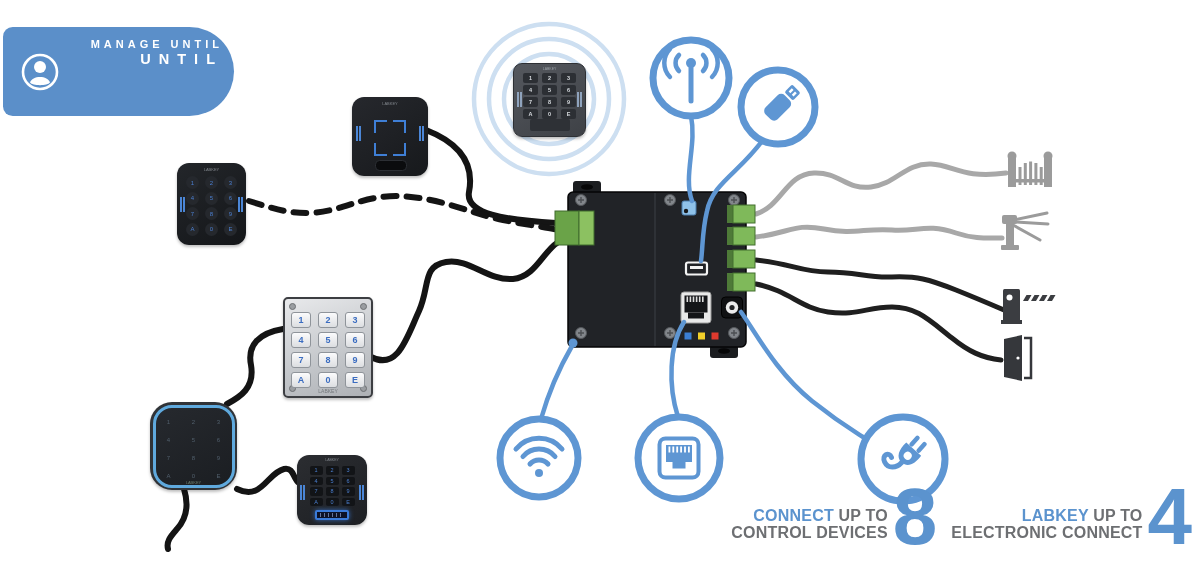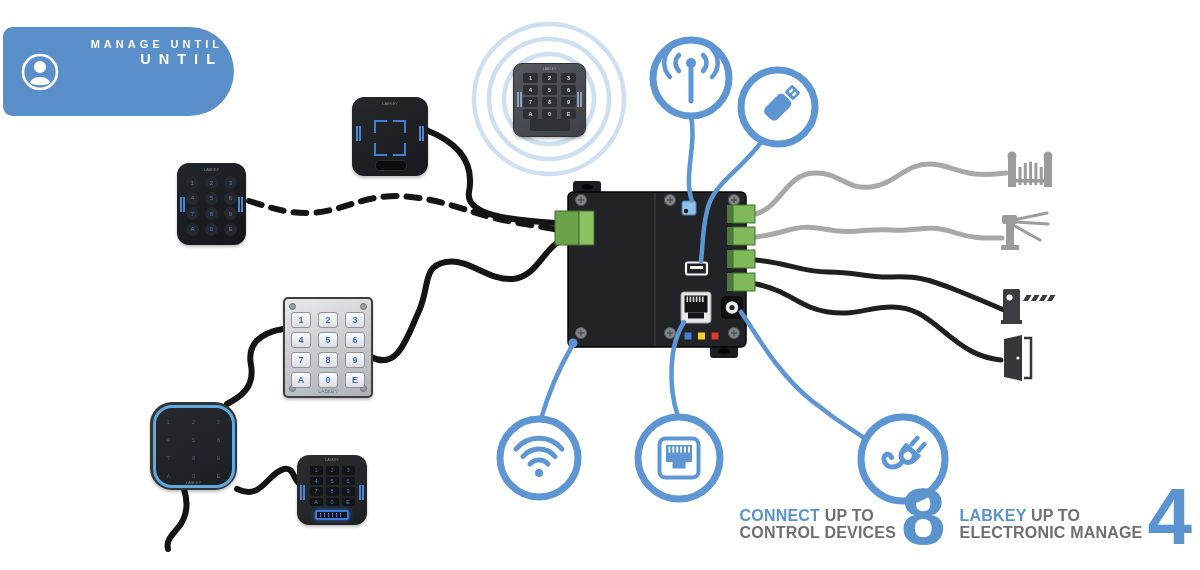--- a/index.html
+++ b/index.html
@@ -12,21 +12,21 @@
          border-radius:10px 46px 46px 10px;display:flex;align-items:center;color:#fff;}
   .badge-icon{position:absolute;left:15px;top:23px;}
   .badge-text{position:absolute;left:60px;top:0;width:160px;height:100%;text-align:right;}
   .badge-t1{font-size:11px;font-weight:700;letter-spacing:4px;margin-top:11px;}
   .badge-t2{font-size:38px;font-weight:800;letter-spacing:1px;line-height:1;margin-top:2px;}
   .badge-t3{font-size:14.5px;font-weight:700;letter-spacing:8px;margin-top:1px;text-indent:6px;}
 
   
   .footer{position:absolute;right:8px;top:486px;display:flex;align-items:flex-end;gap:14px;}
   .fgroup{display:flex;align-items:flex-end;}
-  .flabel{text-align:left;font-size:16px;font-weight:700;color:#6d6f72;line-height:1.08;
+  .flabel{text-align:right;font-size:16px;font-weight:700;color:#6d6f72;line-height:1.08;
           letter-spacing:.2px;margin-bottom:7px;}
   .flabel .hl{color:#5b93ce;}
   .fnum{font-size:80px;font-weight:700;color:#5b93ce;line-height:.78;margin-left:5px;}
 
   
   .device{position:absolute;box-shadow:0 2px 3px rgba(0,0,0,.25);}
   .logo{position:absolute;left:0;width:100%;text-align:center;color:#80868c;}
   .keys{position:absolute;display:grid;justify-content:center;}
   .key{display:flex;align-items:center;justify-content:center;color:#4b7fd0;}
   .vbars{position:absolute;width:5px;height:15px;
@@ -446,19 +446,19 @@
     <div class="fgroup">
       <div class="flabel">
         <div><span class="hl">CONNECT</span><span> UP TO</span></div>
         <div>CONTROL DEVICES</div>
       </div>
       <div class="fnum">8</div>
     </div>
     <div class="fgroup">
       <div class="flabel">
         <div><span class="hl">LABKEY</span><span> UP TO</span></div>
-        <div>ELECTRONIC MANAGE</div>
+        <div>ELECTRONIC CONNECT</div>
       </div>
       <div class="fnum">4</div>
     </div>
   </div>
 
 </div>
 
 </body></html>

